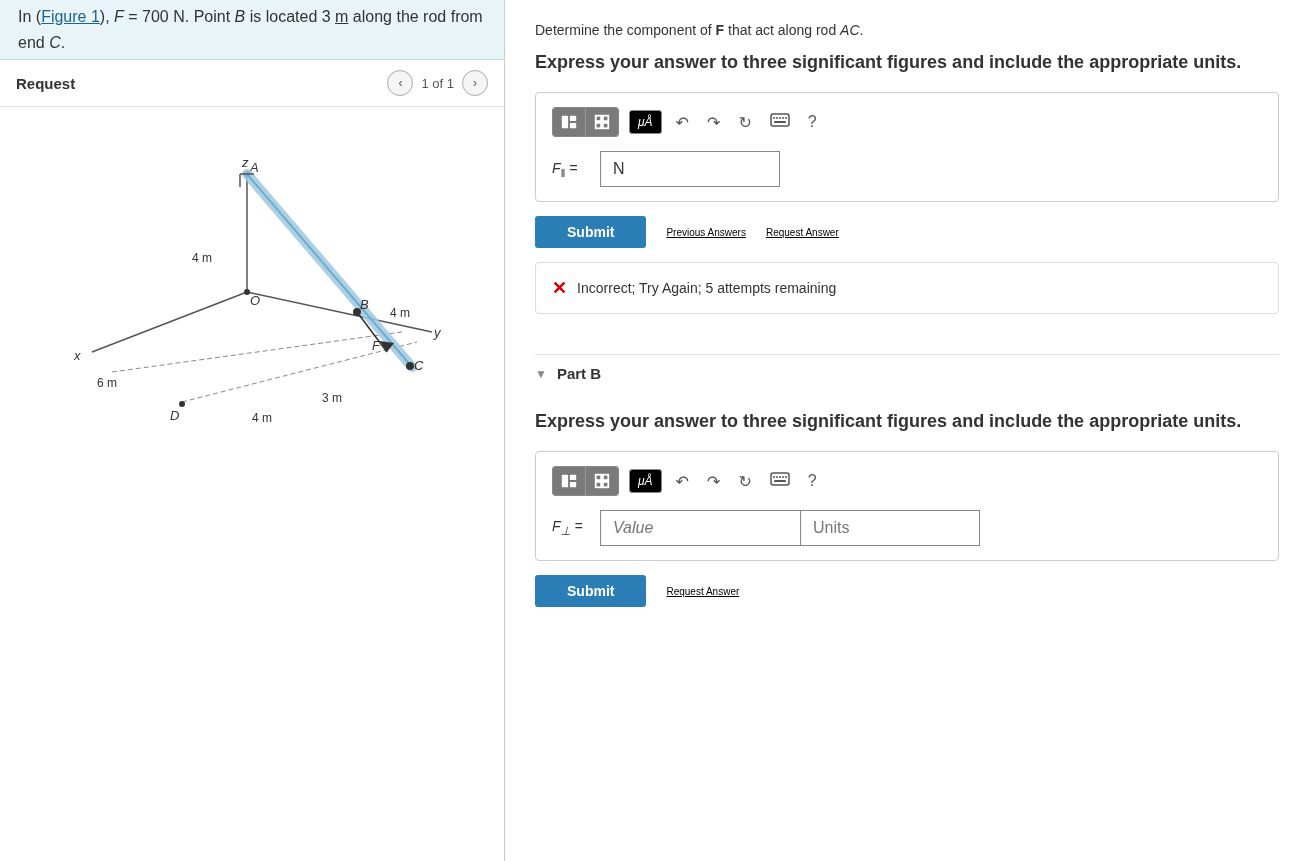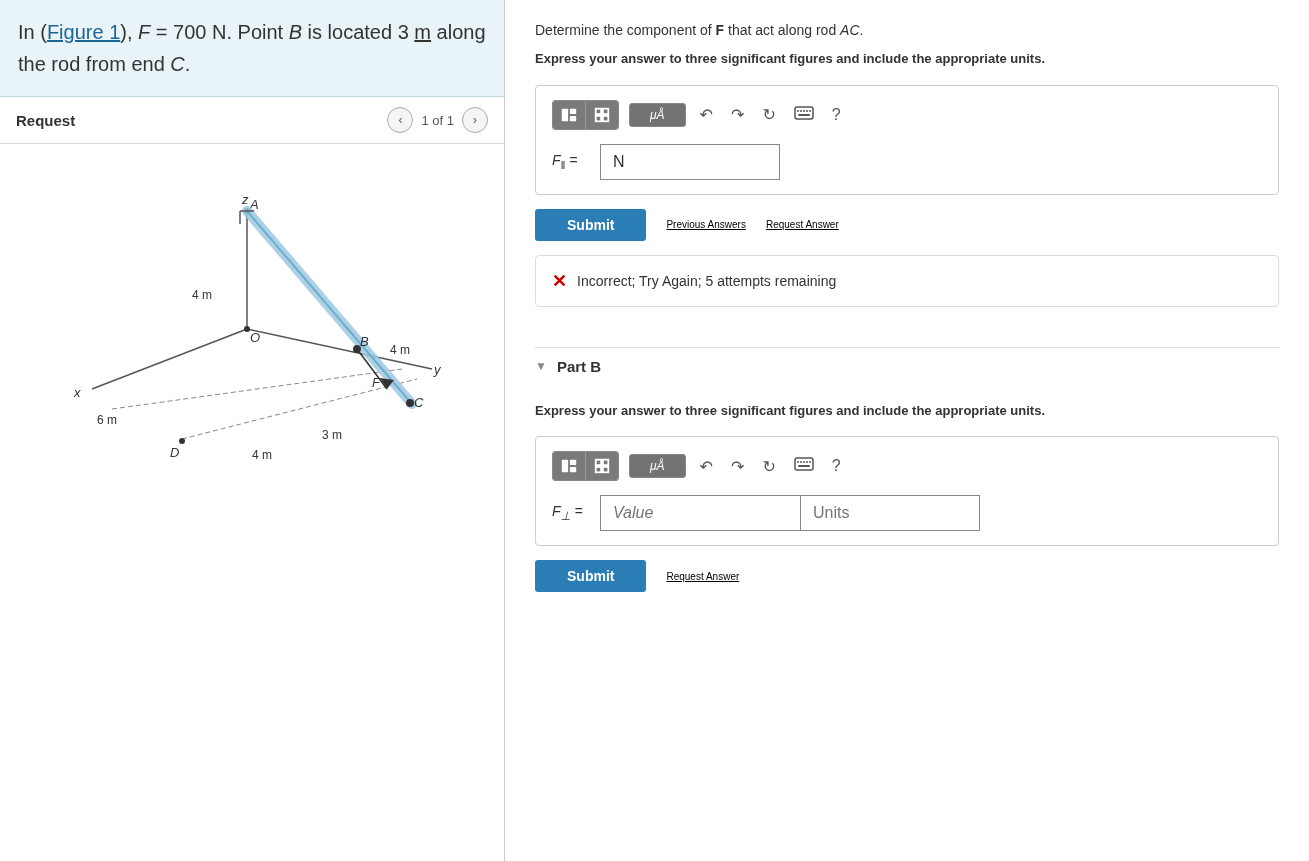--- a/index.html
+++ b/index.html
@@ -17,22 +17,22 @@
     .left-panel {
       width: 505px;
       border-right: 1px solid #ccc;
       padding: 0;
       display: flex;
       flex-direction: column;
     }
 
     .problem-text {
       background: #e8f4f8;
-      padding: 16px 18px;
-      font-size: 20px;
+      padding: 4px 18px;
+      font-size: 16px;
       line-height: 1.6;
       border-bottom: 1px solid #c0d8e0;
     }
 
     .problem-text .figure-link {
       color: #1a6496;
       text-decoration: underline;
       cursor: pointer;
     }
 
@@ -119,21 +119,21 @@
     }
 
     .question-text {
       font-size: 14px;
       margin-bottom: 8px;
       line-height: 1.5;
     }
 
     .instruction-text {
       font-weight: bold;
-      font-size: 13px;
+      font-size: 18px;
       margin-bottom: 16px;
       line-height: 1.5;
     }
 
     .answer-box {
       border: 1px solid #ccc;
       border-radius: 4px;
       padding: 14px 16px;
       margin-bottom: 14px;
       background: #fff;
@@ -167,25 +167,25 @@
     .toolbar-btn:not(:last-child) {
       border-right: 1px solid #999;
     }
 
     .toolbar-btn svg {
       width: 18px;
       height: 18px;
     }
 
     .toolbar-btn-uA {
-      background: #737373;
+      background: #000000;
       border: 1px solid #888;
       border-radius: 3px;
       cursor: pointer;
-      padding: 4px 20px;
+      padding: 4px 8px;
       font-size: 12px;
       color: #fff;
       font-style: italic;
     }
 
     .toolbar-icon-btn {
       background: none;
       border: none;
       cursor: pointer;
       font-size: 16px;

